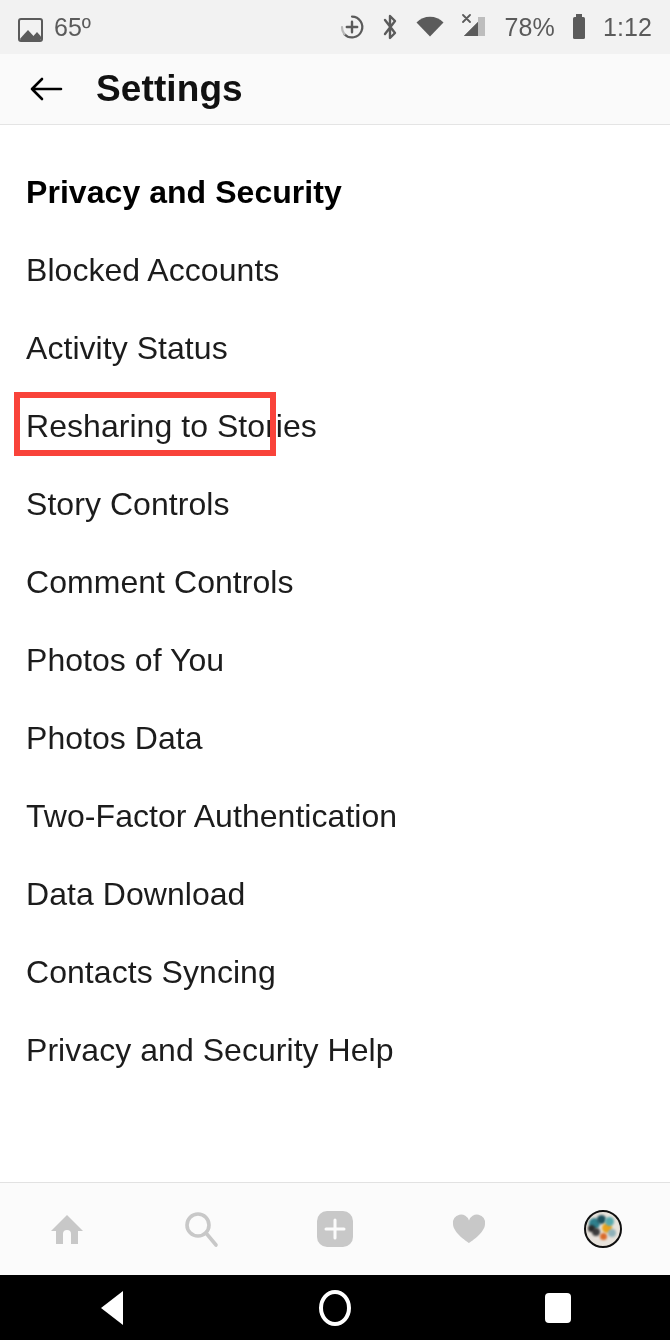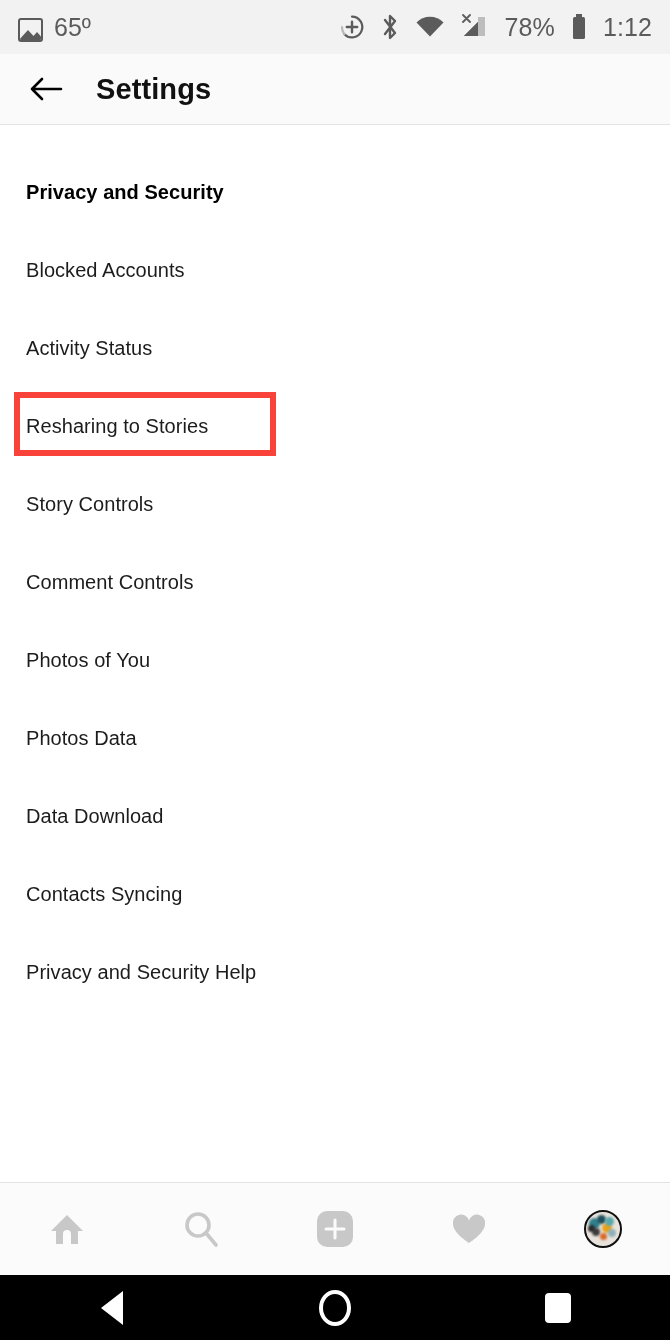--- a/index.html
+++ b/index.html
@@ -80,21 +80,21 @@
     padding: 0 26px;
     box-sizing: border-box;
     border-bottom: 1px solid #e4e4e4;
   }
   .back-arrow {
     width: 40px; height: 40px;
     display: flex; align-items: center; justify-content: center;
     cursor: pointer;
   }
   .appbar-title {
-    font-size: 29px;
+    font-size: 37px;
     font-weight: bold;
     color: #111111;
     margin-left: 30px;
     letter-spacing: 0.1px;
   }
 
   
   .content {
     position: absolute;
     top: 126px;
@@ -108,21 +108,21 @@
   }
   .list-item {
     height: 78px;
     display: flex;
     align-items: center;
     padding-left: 26px;
     box-sizing: border-box;
     position: relative;
   }
   .list-item .label {
-    font-size: 20px;
+    font-size: 32px;
     color: #1c1c1c;
     letter-spacing: 0.05px;
   }
   .list-item.section .label {
     font-weight: bold;
     color: #000000;
   }
   .list-item.highlighted {
     outline: none;
   }
@@ -280,20 +280,23 @@
         <span class="label">Story Controls</span>
       </div>
       <div class="list-item">
         <span class="label">Comment Controls</span>
       </div>
       <div class="list-item">
         <span class="label">Photos of You</span>
       </div>
       <div class="list-item">
         <span class="label">Photos Data</span>
+      </div>
+      <div class="list-item">
+        <span class="label">Two-Factor Authentication</span>
       </div>
       <div class="list-item">
         <span class="label">Data Download</span>
       </div>
       <div class="list-item">
         <span class="label">Contacts Syncing</span>
       </div>
       <div class="list-item">
         <span class="label">Privacy and Security Help</span>
       </div>

